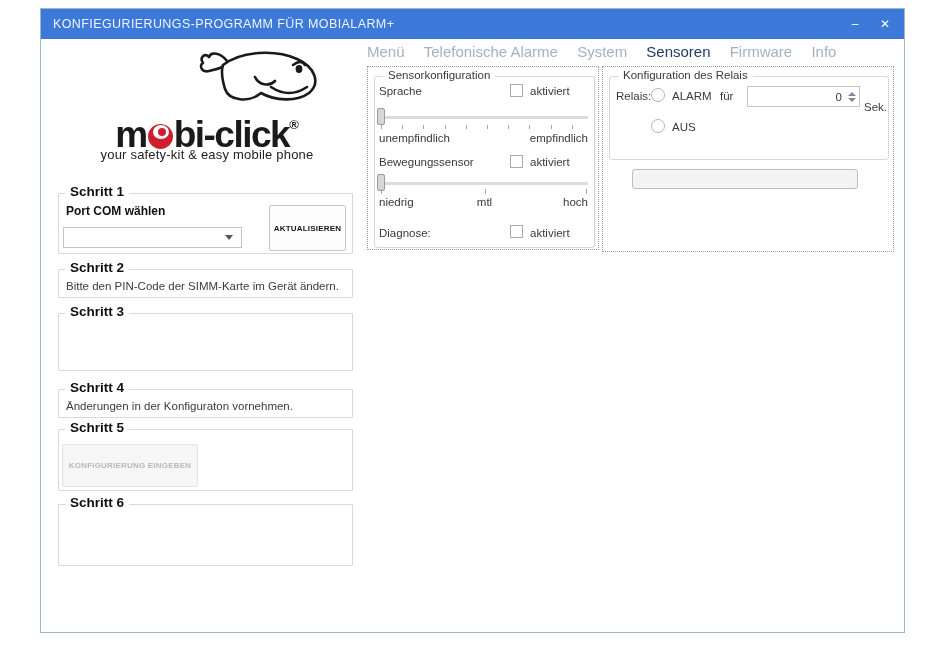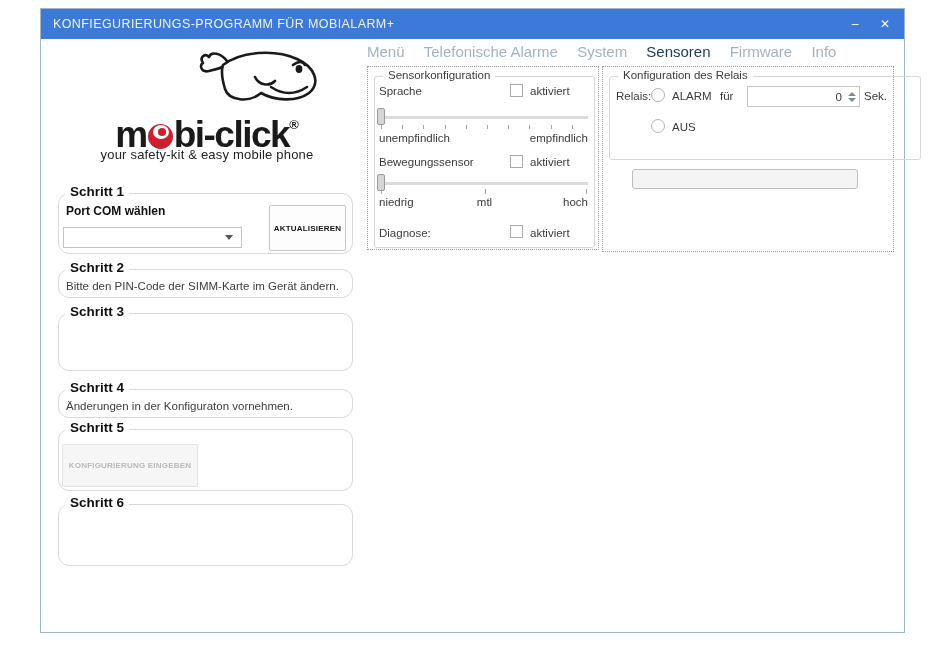--- a/index.html
+++ b/index.html
@@ -33,21 +33,21 @@
              border-radius:50%; vertical-align:-2px; margin:0 1px; }
   .o-swirl::after { content:""; position:absolute; left:5px; top:1px; width:16px; height:14px;
                     background:#ffffff; border-radius:50%; }
   .o-swirl::before { content:""; position:absolute; left:10px; top:4px; width:8px; height:8px;
                      background:#cf1f2e; border-radius:50%; z-index:1; }
   .reg { font-size:13px; vertical-align:18px; letter-spacing:0; font-weight:700; }
   .tagline { position:absolute; left:0; top:102px; width:292px; font-weight:400; font-size:13px;
              color:#222222; letter-spacing:.2px; white-space:nowrap; }
 
   
-  .stepbox { position:absolute; left:17px; width:295px; border:1px solid #d9d9d9; border-radius:11px; background:#fff; }
+  .stepbox { position:absolute; left:17px; width:295px; border:1px solid #d9d9d9; border-radius:1px; background:#fff; }
   .steplabel { position:absolute; left:6px; top:-10px; background:#ffffff; padding:0 5px;
                font-weight:700; font-size:13.5px; color:#0f0f0f; white-space:nowrap; }
   .steptext { position:absolute; left:7px; font-size:11.5px; color:#3c3c3c; white-space:nowrap; }
 
   .combo { position:absolute; left:4px; top:33px; width:179px; height:21px; background:#fff;
            border:1px solid #c3c3c3; display:flex; align-items:center; justify-content:flex-end; }
   .combo .arrow { width:0; height:0; border-left:4px solid transparent; border-right:4px solid transparent;
                   border-top:5px solid #555; margin-right:8px; }
   .combo .val { flex:1; font-size:11px; color:#222; padding-left:4px; }
 
@@ -181,36 +181,36 @@
         <span class="lbl" style="left:50%; top:119px; transform:translateX(-50%);">mtl</span>
         <span class="lbl" style="right:6px; top:119px;padding-left:44px;">hoch</span>
 
         <span class="lbl" style="left:4px; top:150px;">Diagnose:</span>
         <span class="checkbox" style="left:135px; top:148px;"></span>
         <span class="lbl" style="left:155px; top:150px;">aktiviert</span>
       </div>
     </div>
 
     <div class="dotted" style="left:561px; top:27px; width:292px; height:186px;">
-      <div class="fieldset" style="left:6px; top:9px; width:312px; height:84px;">
+      <div class="fieldset" style="left:6px; top:9px; width:280px; height:84px;">
         <span class="legend">Konfiguration des Relais</span>
 
         <span class="lbl" style="left:6px; top:13px;">Relais:</span>
         <span class="radio" style="left:41px; top:11px;"></span>
         <span class="lbl" style="left:62px; top:13px;">ALARM</span>
         <span class="lbl" style="left:110px; top:13px;">für</span>
 
         <div class="spinner" style="left:137px; top:9px; width:113px;">
           <span class="sval">0</span>
           <span class="spin-arrows">
               <i class="spin-up"></i>
               <i class="spin-down"></i>
             </span>
         </div>
-        <span class="lbl" style="left:254px; top:13px;">Sek.</span>
+        <span class="lbl" style="left:254px; top:24px;">Sek.</span>
 
         <span class="radio" style="left:41px; top:42px;"></span>
         <span class="lbl" style="left:62px; top:44px;">AUS</span>
       </div>
 
       <div class="emptybar" style="left:29px; top:102px; width:226px; height:20px;"></div>
     </div>
 
   </div>
 </div>

